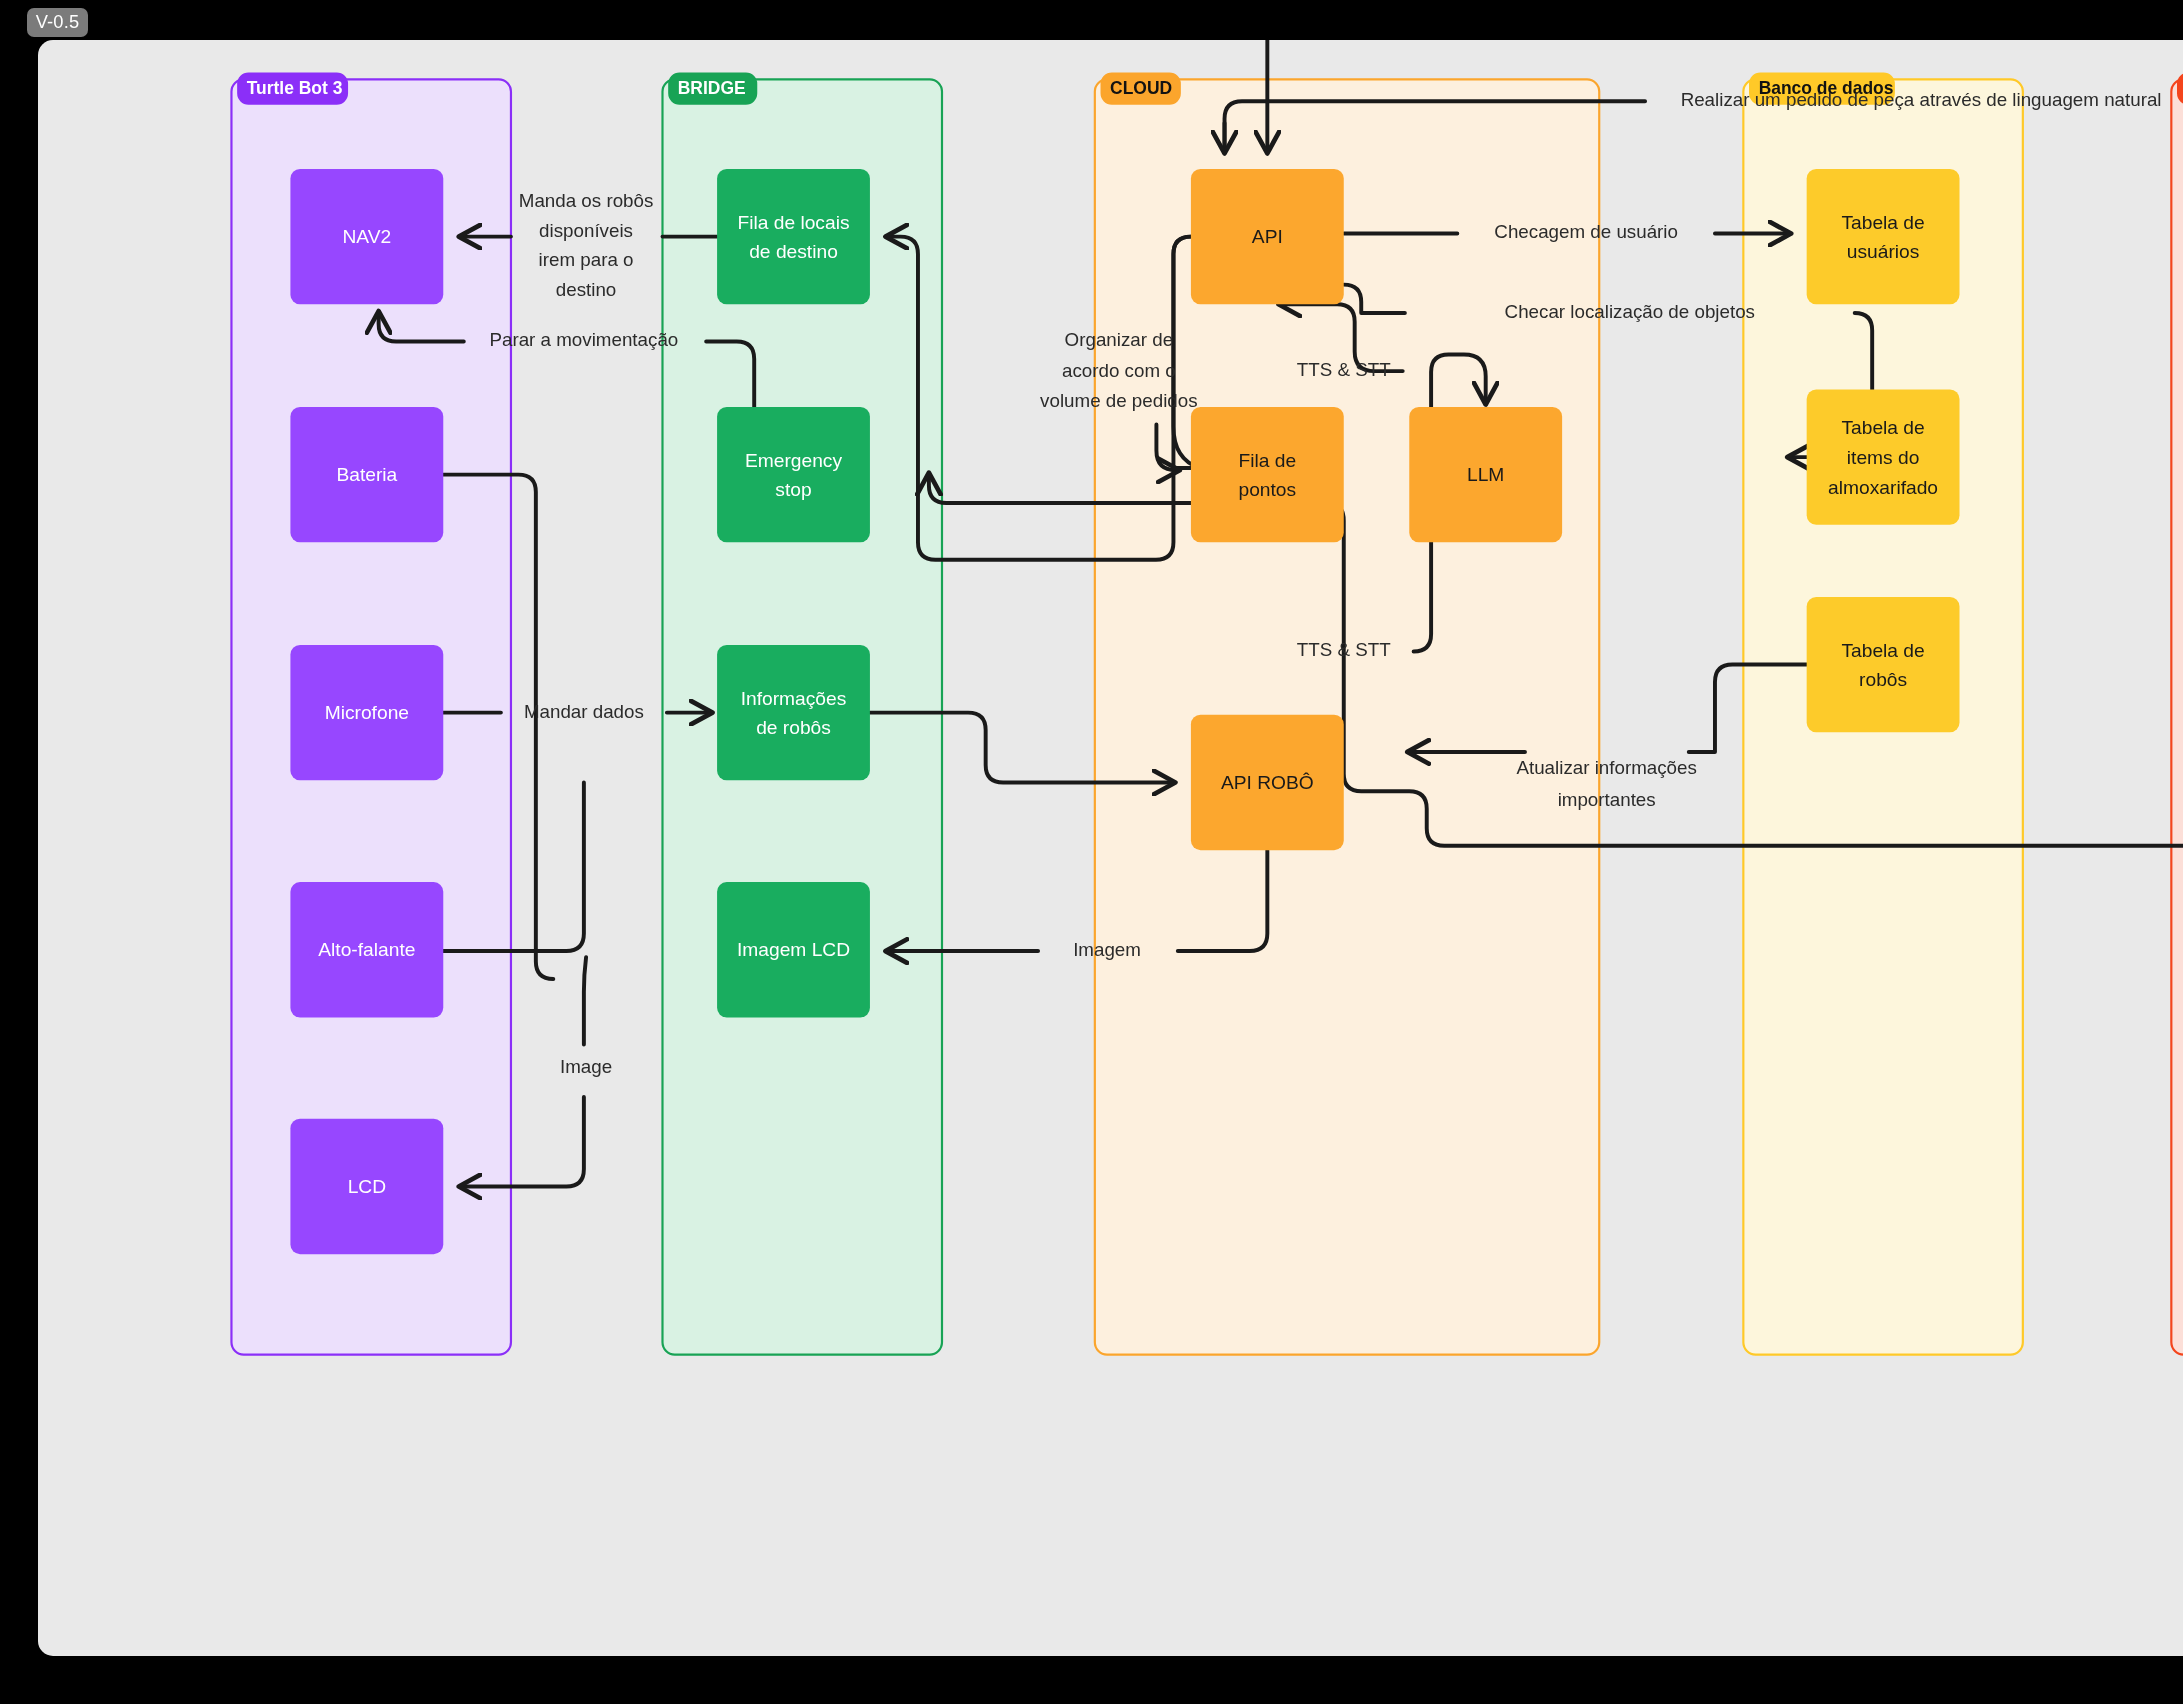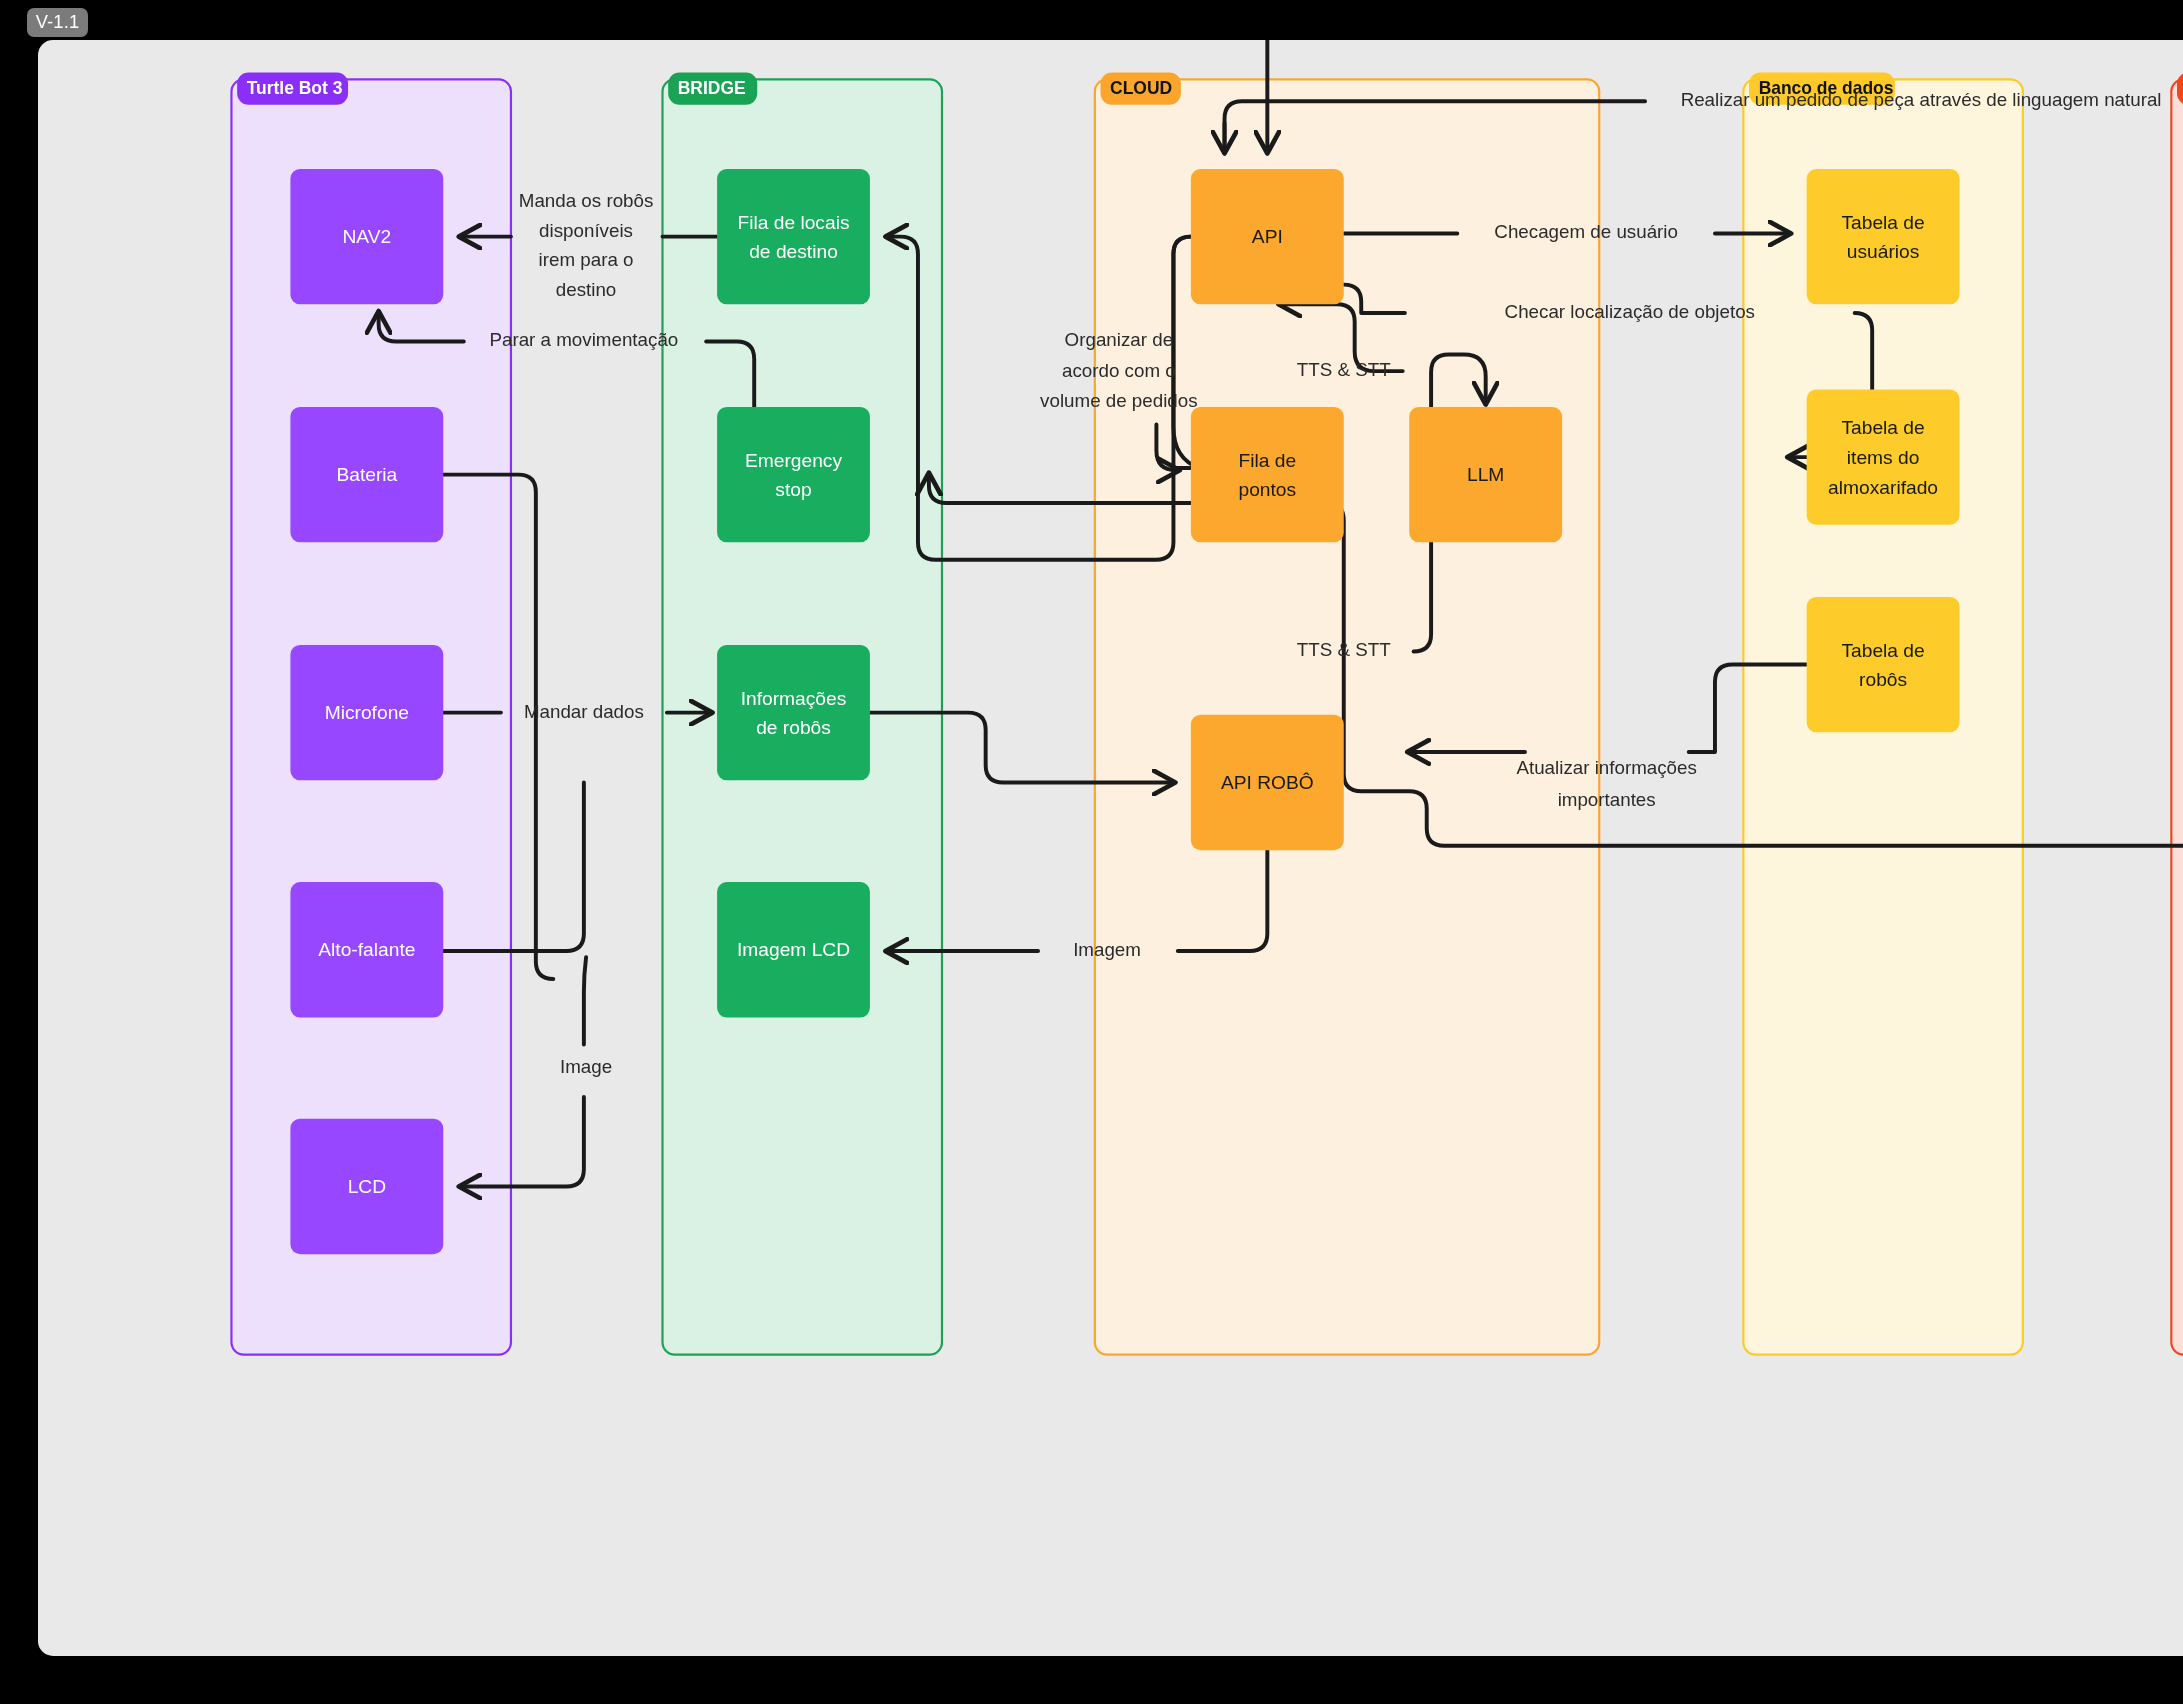--- a/index.html
+++ b/index.html
@@ -76,21 +76,21 @@
     fill: #2b2b2b;
     text-anchor: middle;
     dominant-baseline: middle;
   }
 </style>
 </head>
 <body>
 
 <div id="root">
 
-  <div id="version-badge">V-1.1</div>
+  <div id="version-badge">V-0.5</div>
 
   <div id="canvas">
     <svg id="diagram" viewBox="0 0 6478 3700">
       <defs>
         <marker id="arrow" viewBox="0 0 14 14" refX="11" refY="7" markerWidth="7" markerHeight="7" orient="auto-start-reverse">
           <path d="M1 1 L12 7 L1 13" fill="none" stroke="#1a1a1a" stroke-width="2.4" stroke-linecap="round" stroke-linejoin="round"></path>
         </marker>
       </defs>
 
       <g id="lanes-layer">

